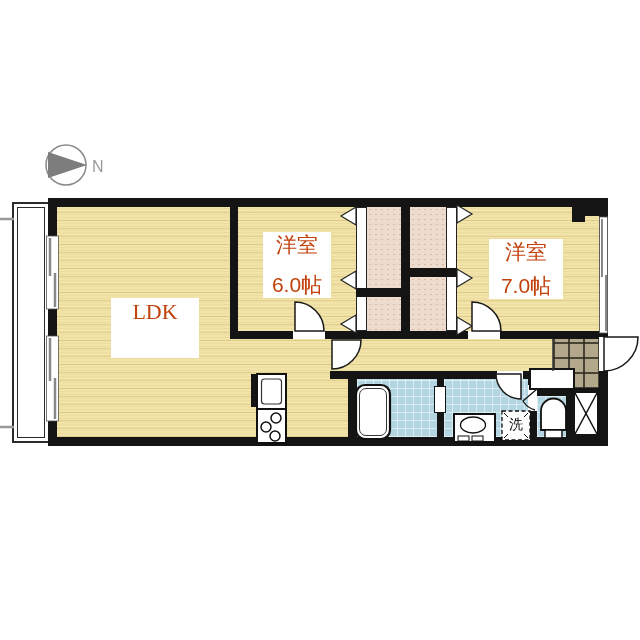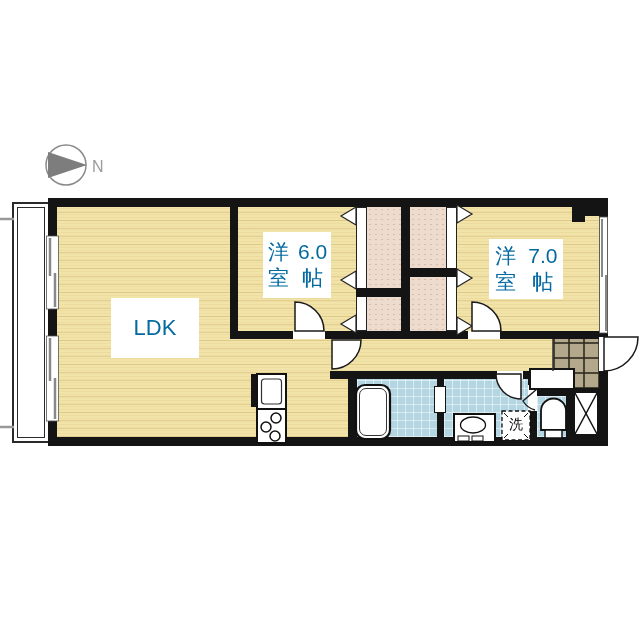--- a/index.html
+++ b/index.html
@@ -18,22 +18,22 @@
     background-image:
       repeating-linear-gradient(0deg, rgba(255,255,255,.5) 0 1px, transparent 1px 8px),
       repeating-linear-gradient(90deg, rgba(255,255,255,.5) 0 1px, transparent 1px 8px);}
   .tile{background-color:#b4a88c;
     background-image:
       repeating-linear-gradient(0deg, rgba(45,42,30,.8) 0 2px, transparent 2px 15px),
       repeating-linear-gradient(90deg, rgba(45,42,30,.8) 0 2px, transparent 2px 15px);}
   .wall{background:#141414;}
   .white{background:#fff;}
   .z1{z-index:1}.z2{z-index:2}.z3{z-index:3}.z5{z-index:5}
-  .room-label{background:#fff;color:#0369a1;display:flex;flex-direction:row;
-    align-items:center;justify-content:center;text-align:center;line-height:1.25;z-index:5;}
+  .room-label{background:#fff;color:#c2410c;display:flex;flex-direction:column;
+    align-items:center;justify-content:space-between;text-align:center;line-height:1.25;z-index:5;}
   .strip{background:#fff;border:1px solid #222;}
   #fixture-svg{position:absolute;left:0;top:0;z-index:4;}
 </style>
 </head>
 <body>
 
 <div id="stage">
 
   <div class="abs white z1" style="left:12px;top:202px;width:38px;height:241px;border:2px solid #2a2a2a;"></div>
   <div class="abs white z1" style="left:17px;top:207px;width:28px;height:231px;border:1.2px solid #2a2a2a;"></div>
@@ -157,21 +157,21 @@
     </g>
 
     <g stroke="#111" stroke-width="1.5">
       <line x1="575" y1="393" x2="597" y2="434"></line>
       <line x1="597" y1="393" x2="575" y2="434"></line>
     </g>
 
     <line x1="553" y1="339" x2="553" y2="371" stroke="#333" stroke-width="1.5"></line>
   </svg>
 
-  <div class="abs room-label" style="left:111px;top:298px;width:88px;height:60px;font-size:22px;">
+  <div class="abs room-label" style="left:111px;top:298px;width:88px;height:60px;font-size:22px;font-family:Liberation Serif, serif;">
     <span>LDK</span>
   </div>
   <div class="abs room-label" style="left:263px;top:232px;width:68px;height:66px;font-size:21px;">
     <span>洋室</span>
     <span>6.0帖</span>
   </div>
   <div class="abs room-label" style="left:489px;top:239px;width:74px;height:60px;font-size:21px;">
     <span>洋室</span>
     <span>7.0帖</span>
   </div>

